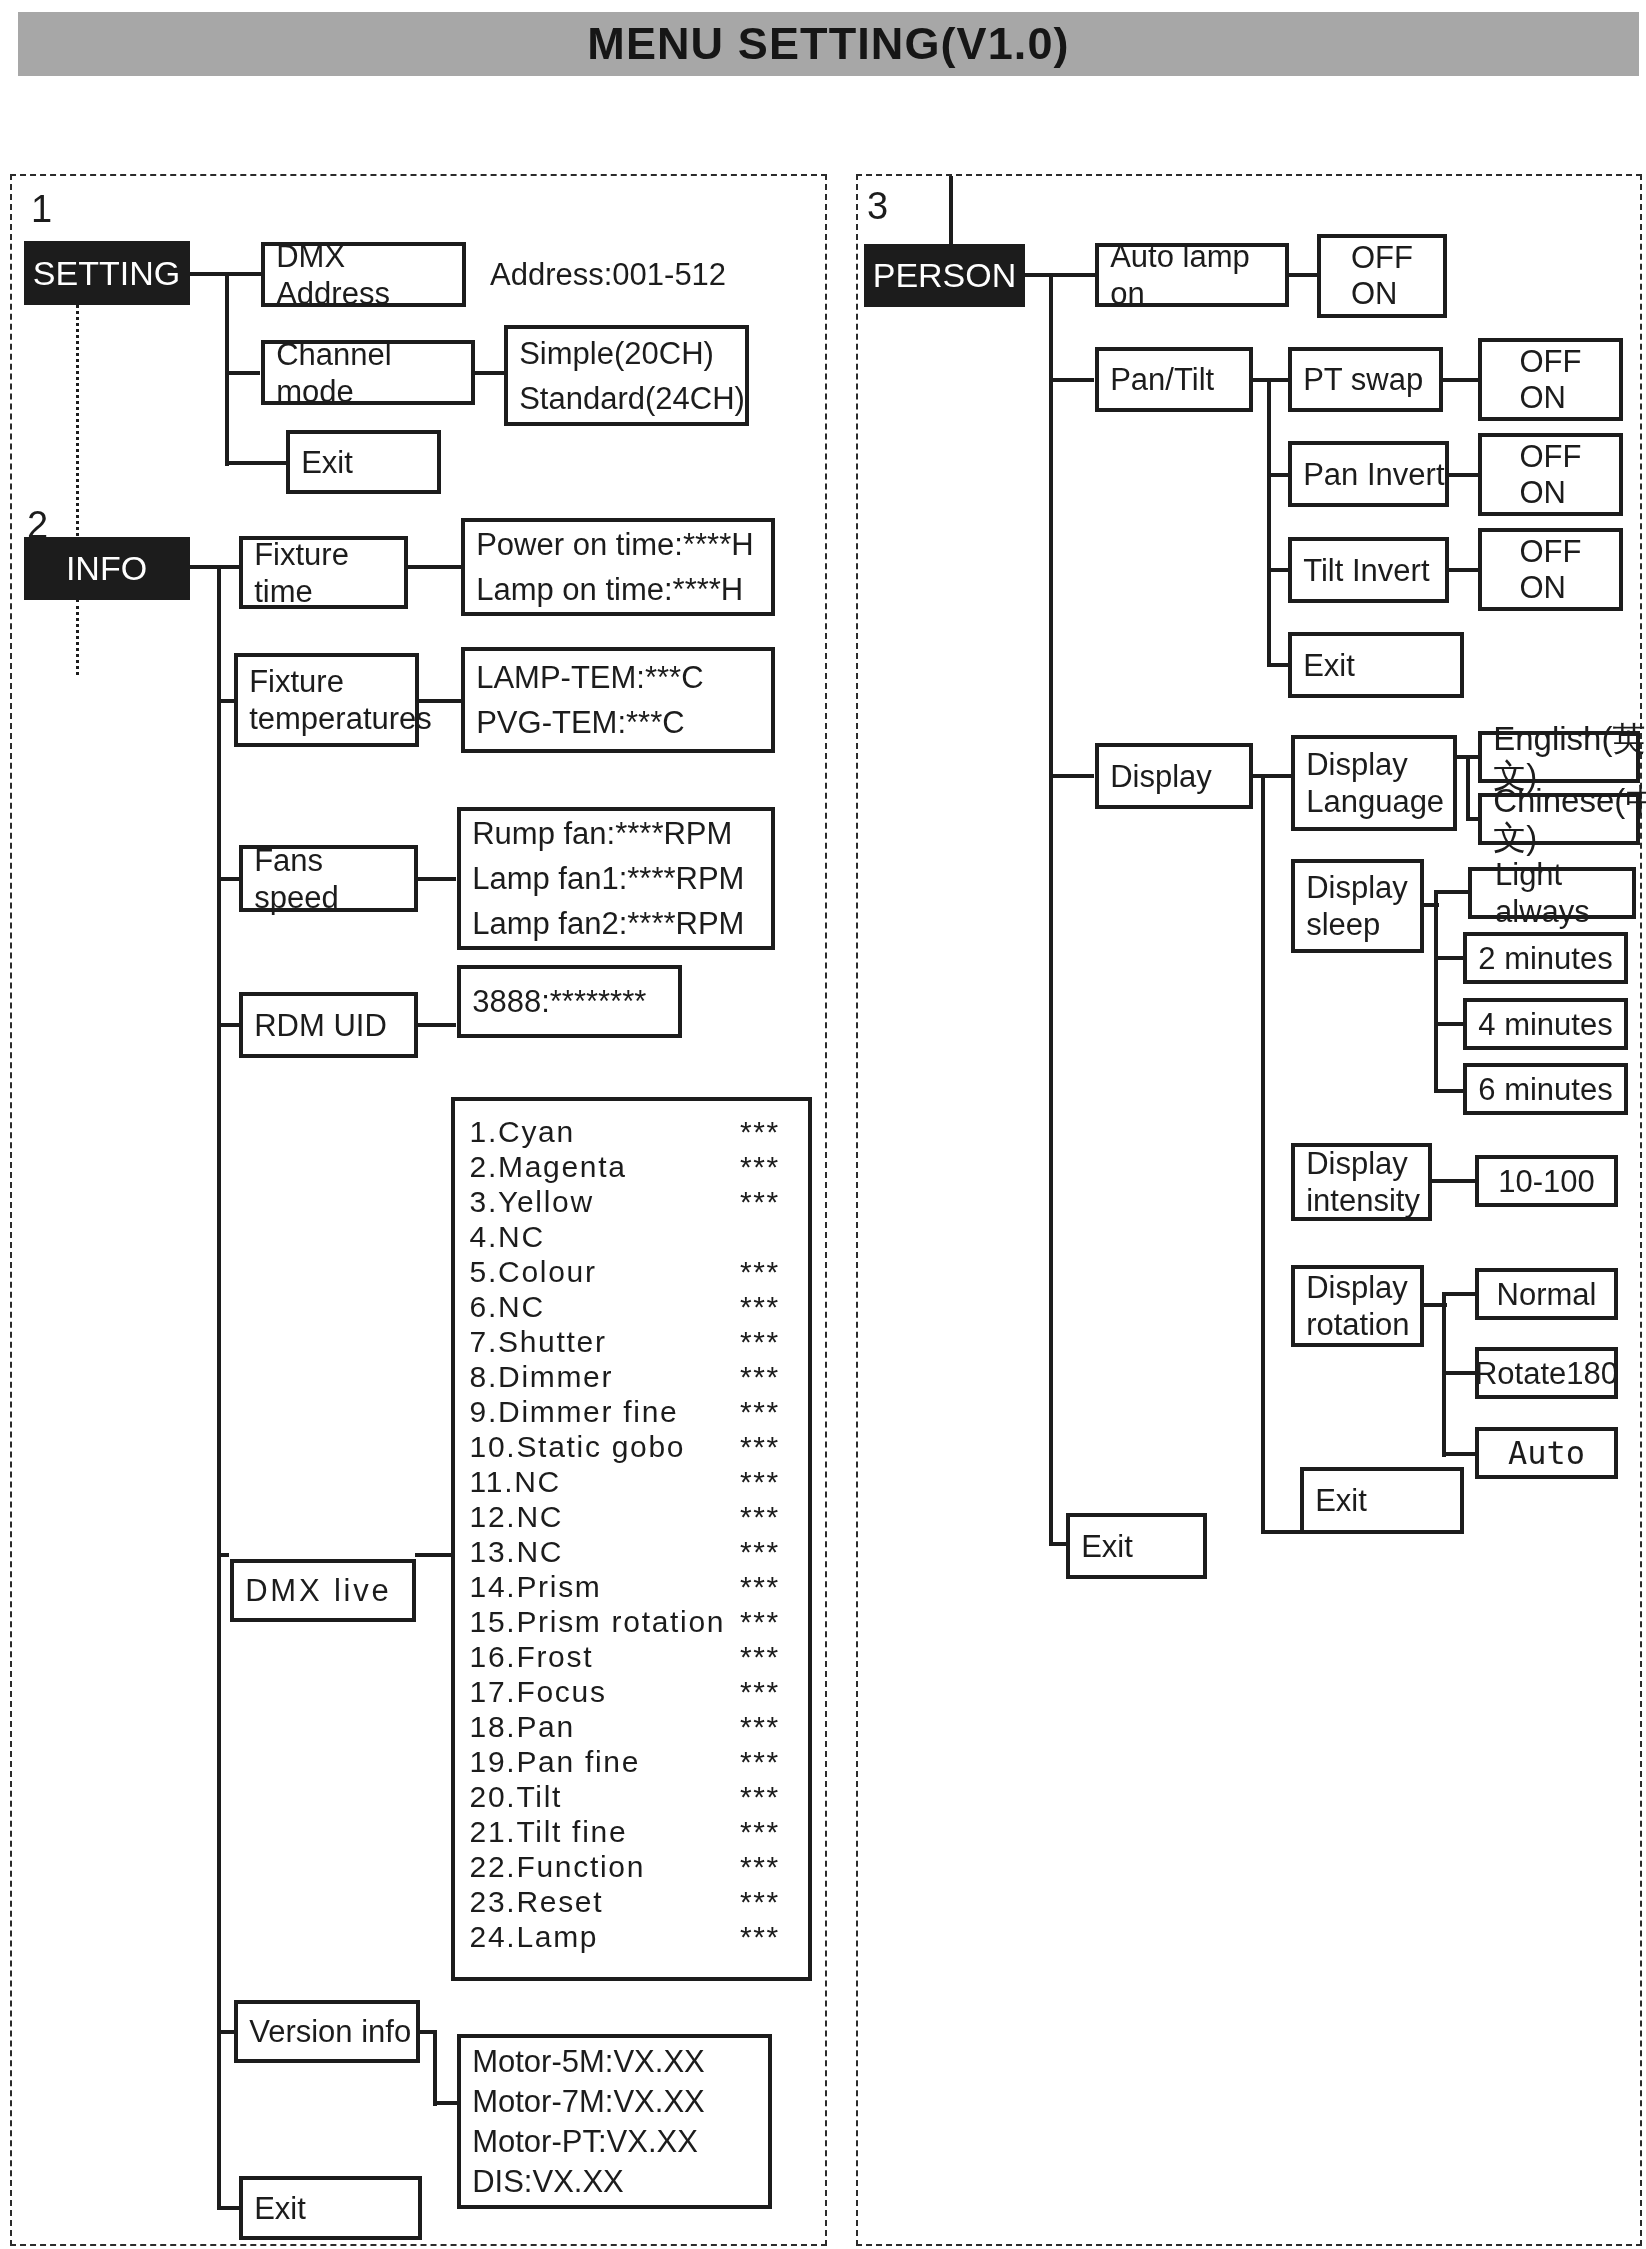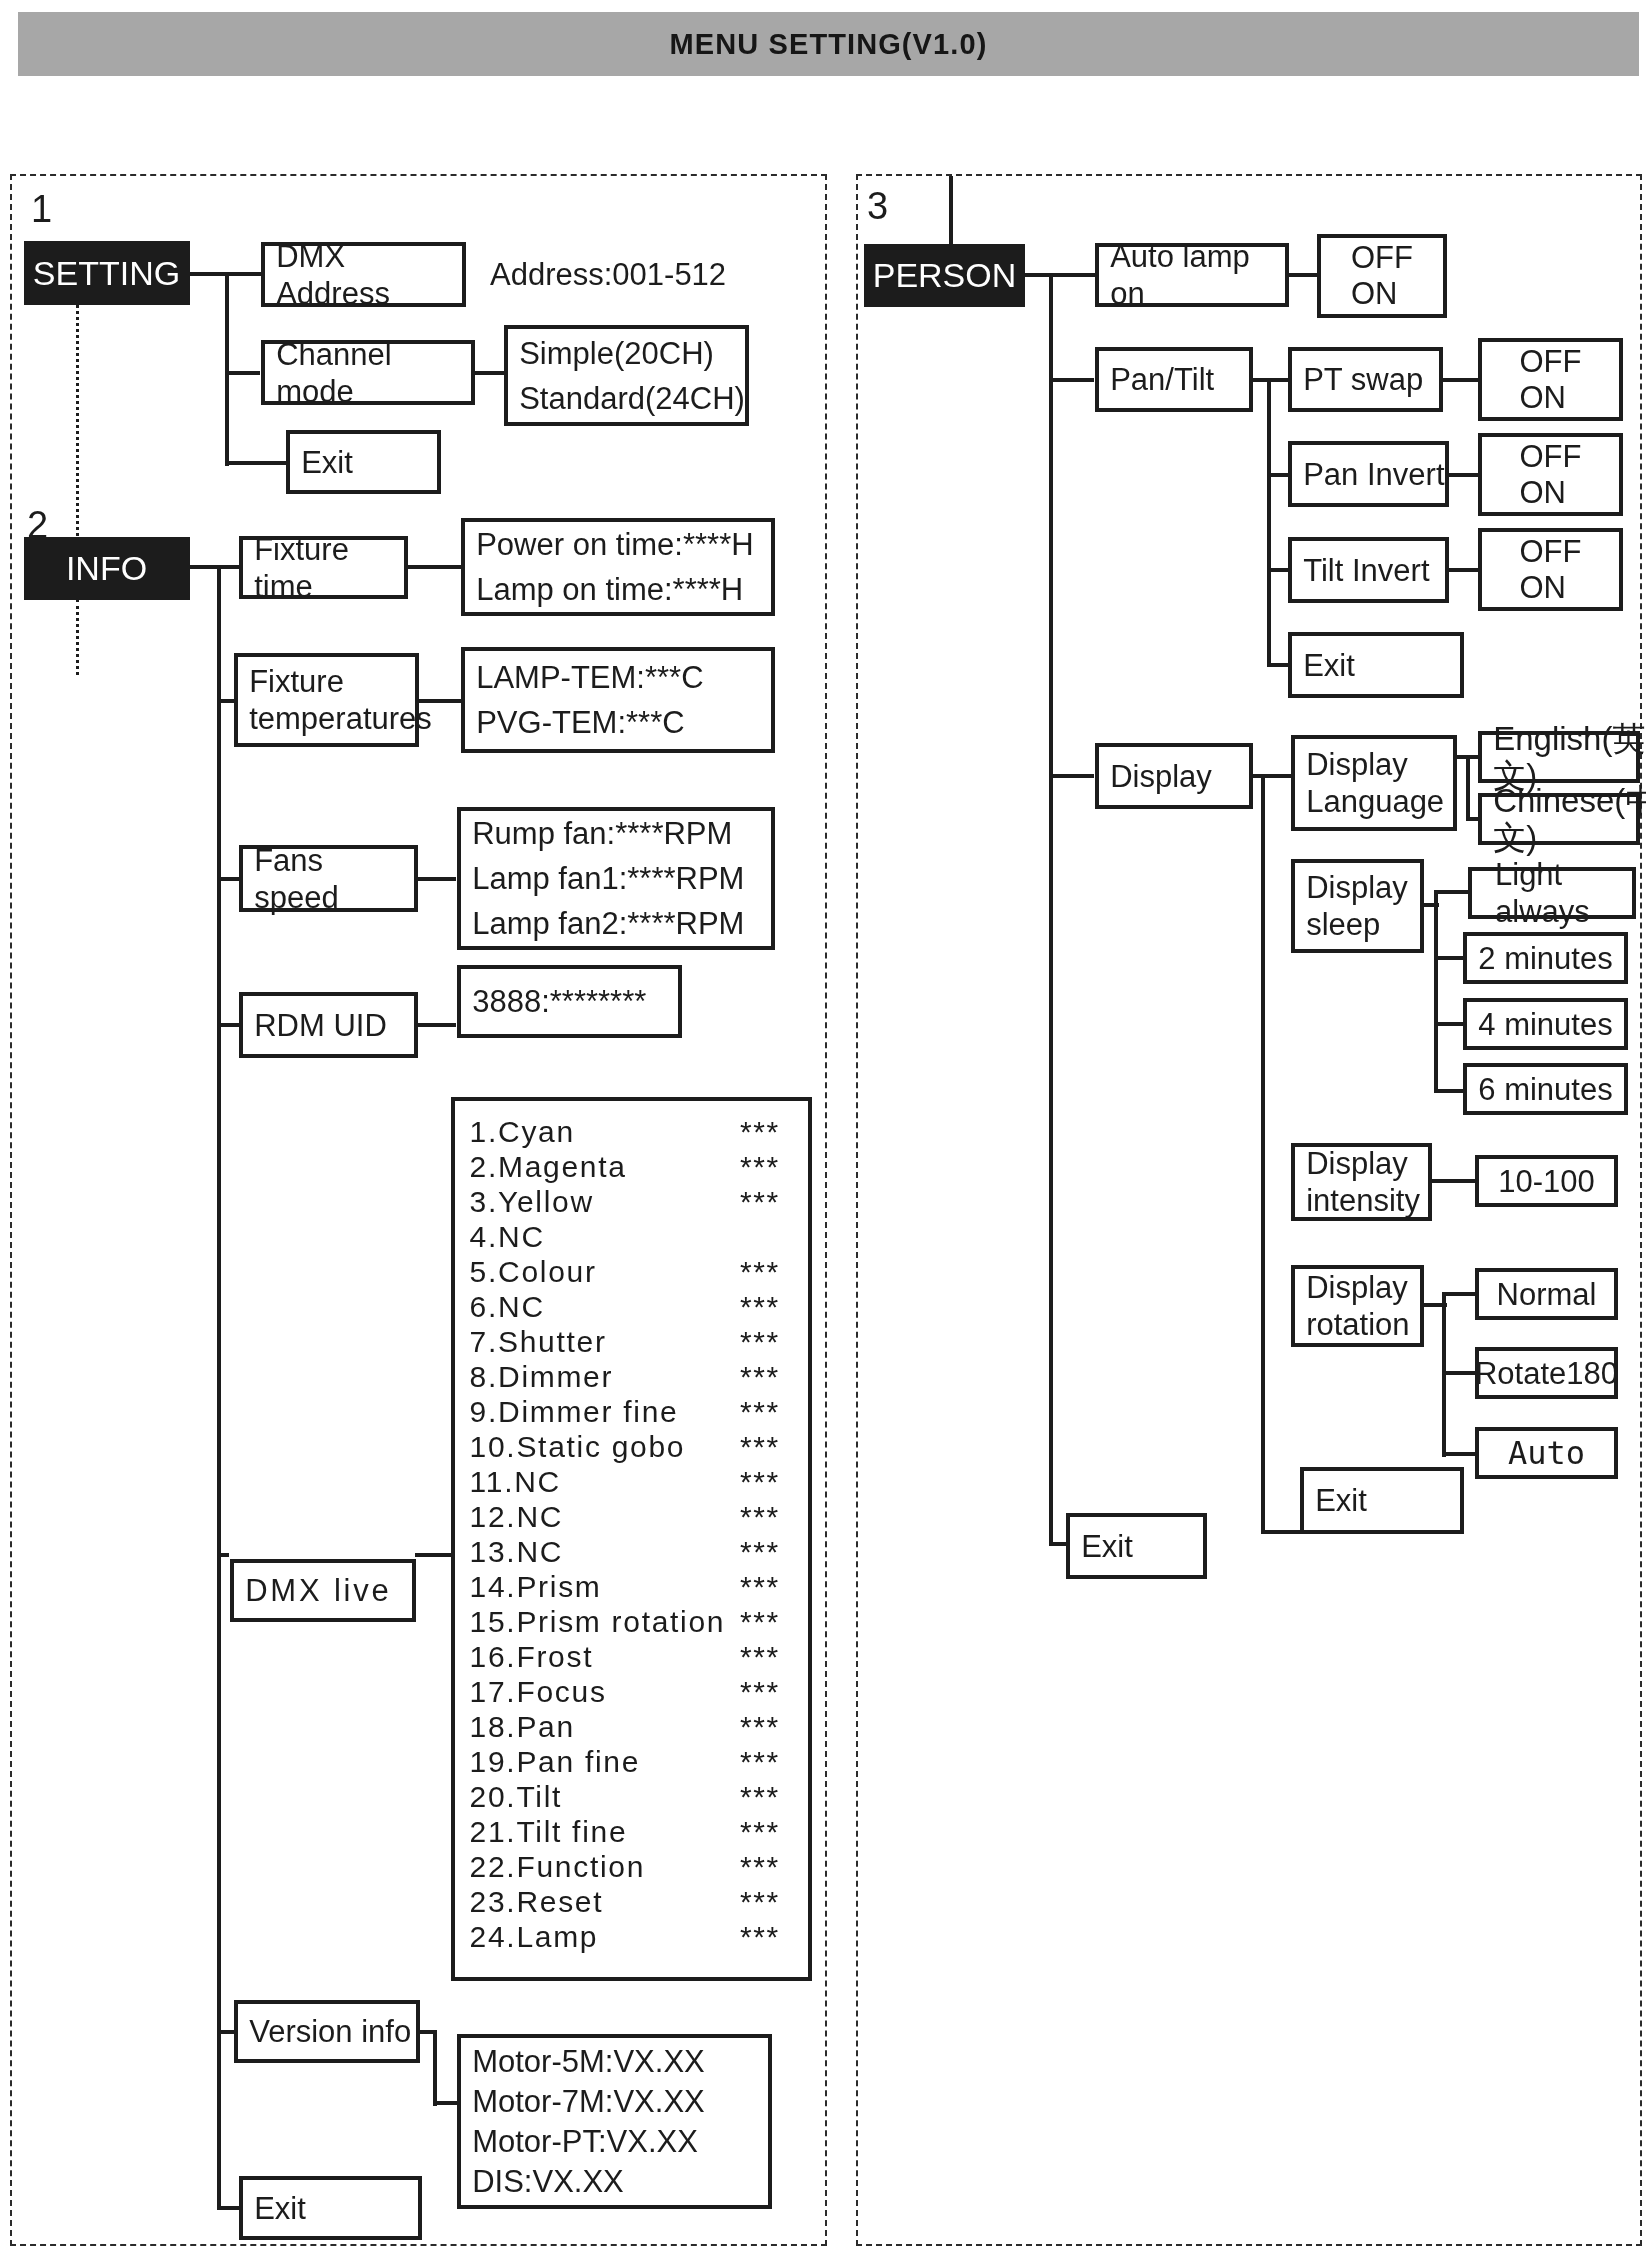--- a/index.html
+++ b/index.html
@@ -2,21 +2,21 @@
 <html style="font-size:9px"><head>
 <meta charset="utf-8">
 <style>
   * { margin:0; padding:0; box-sizing:border-box; }
   html,body { background:#ffffff; }
   body { font-family:"Liberation Sans","DejaVu Sans",sans-serif; color:#1c1c1c; }
   #canvas { position:relative; width:1647px; height:2250px; background:#fff; overflow:hidden; }
 
   .titlebar { position:absolute; left:18px; top:12.3px; width:1621px; height:64px;
               background:#a7a7a7; display:flex; align-items:center; justify-content:center; }
-  .titlebar span { font-size:29px; font-weight:bold; letter-spacing:1.1px; color:#161616; }
+  .titlebar span { font-size:45px; font-weight:bold; letter-spacing:1.1px; color:#161616; }
 
   .panel { position:absolute; border:2.8px dashed #2b2b2b; background:transparent; }
 
   .box { position:absolute; border:4.5px solid #1c1c1c; background:#fff; color:#1c1c1c;
          display:flex; align-items:center; font-size:31px; line-height:37px;
          padding-left:11.2px; white-space:pre-line; }
   .menu { background:#1c1c1c; color:#ffffff; justify-content:center; padding-left:0; font-size:34px; }
   .ctr { justify-content:center; padding-left:0; }
   .lh80 { line-height:45px; }
   .lh72 { line-height:40px;margin-top:17px; }
@@ -63,21 +63,21 @@
   <div class="line" style="left:189px;top:272px;width:72px;height:3.9px;"></div>
   <div class="line" style="left:225px;top:272px;width:3.9px;height:194px;"></div>
   <div class="line" style="left:225px;top:371px;width:35px;height:3.9px;"></div>
   <div class="line" style="left:225px;top:461px;width:61px;height:3.9px;"></div>
   <div class="line" style="left:473px;top:371px;width:31px;height:3.9px;"></div>
 
   <div class="idx" style="left:27px;top:504px;">2</div>
   <div class="box menu" style="left:23.5px;top:537px;width:166px;height:63px;">INFO</div>
   <div class="dotv" style="left:76px;top:599px;height:76px;"></div>
 
-  <div class="box" style="left:239px;top:536px;width:169px;height:63px;">Fixture time</div>
+  <div class="box" style="left:239px;top:536px;width:169px;height:73px;">Fixture time</div>
   <div class="box lh80" style="left:461px;top:518px;width:314px;height:98px;">Power on time:****H
 Lamp on time:****H</div>
 
   <div class="box" style="left:234px;top:653px;width:185px;height:94px;">Fixture
 temperatures</div>
   <div class="box lh80" style="left:461px;top:647px;width:314px;height:106px;">LAMP-TEM:***C
 PVG-TEM:***C</div>
 
   <div class="box" style="left:239px;top:845px;width:179px;height:67px;">Fans speed</div>
   <div class="box lh80" style="left:457px;top:807px;width:318px;height:143px;">Rump fan:****RPM

